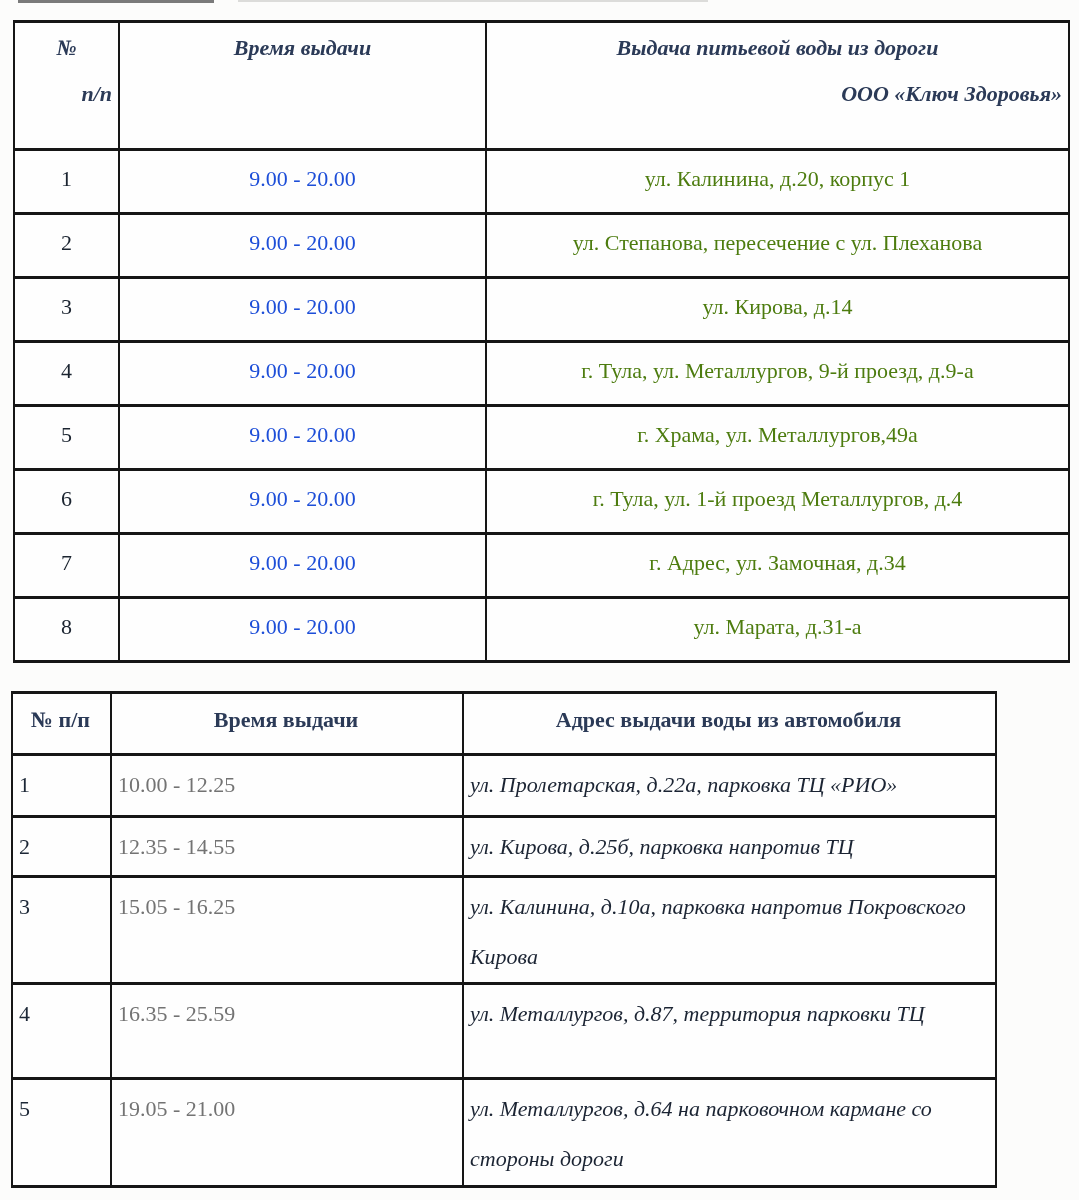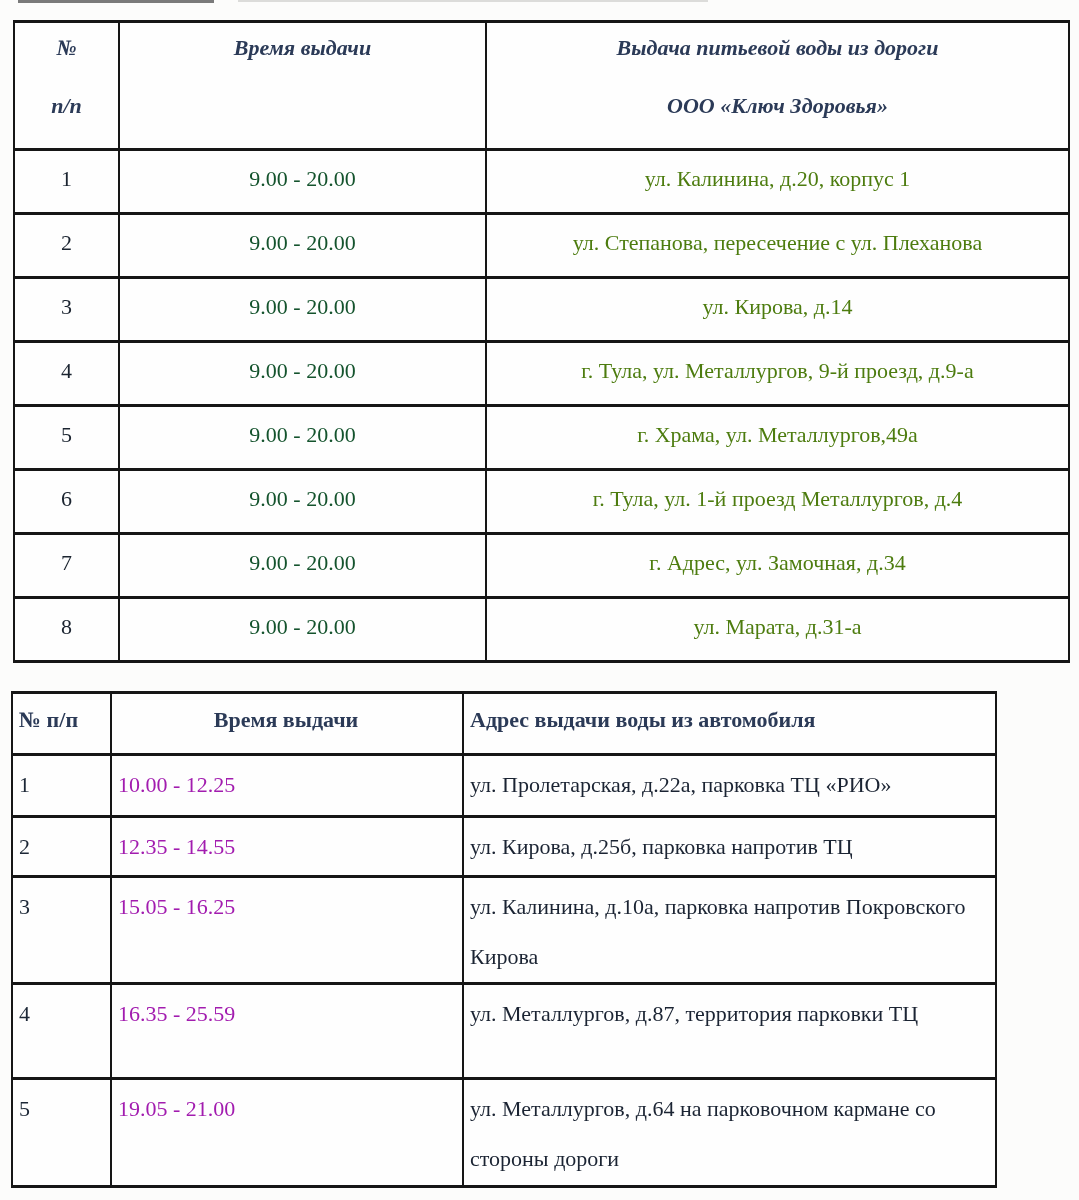--- a/index.html
+++ b/index.html
@@ -42,40 +42,40 @@
     padding: 6px 6px 0 6px;
     line-height: 44px;
   }
   #t1 tr.hdr td { padding-top: 10px; line-height: 30px; }
   #t1 tr.hdr .hl {
     font-weight: bold;
     font-style: italic;
     color: #2b3a57;
     font-size: 22px;
   }
-  #t1 tr.hdr .gap { margin-top: 28px; }
+  #t1 tr.hdr .gap { margin-top: 16px; text-align: right; }
   #t1 .num  { color: #1b2430; }
-  #t1 .time { color: #14532d; }
+  #t1 .time { color: #1d4ed8; }
   #t1 .addr { color: #4d7c0f; }
 
   
   #t2 { left: 11px; top: 691px; width: 984px; }
   #t2 td {
     vertical-align: top;
     text-align: left;
     font-size: 22px;
     padding: 4px 8px 0 6px;
     line-height: 50px;
   }
-  #t2 tr.hdr td { padding-top: 10px; line-height: 32px; }
+  #t2 tr.hdr td { padding-top: 10px; line-height: 32px; text-align: center; }
   #t2 tr.hdr .hl { font-weight: bold; color: #2b3a57; font-size: 22px; }
   #t2 tr.hdr td.c { text-align: center; }
   #t2 .num  { color: #1c2736; }
-  #t2 .time { color: #a21caf; }
-  #t2 .addr { color: #1b2433; }
+  #t2 .time { color: #737373; }
+  #t2 .addr { color: #1b2433; font-style: italic; }
 </style>
 </head>
 <body>
 
 <div id="page">
 
   <div class="artifact a1"></div>
   <div class="artifact a2"></div>
 
   <table id="t1">

